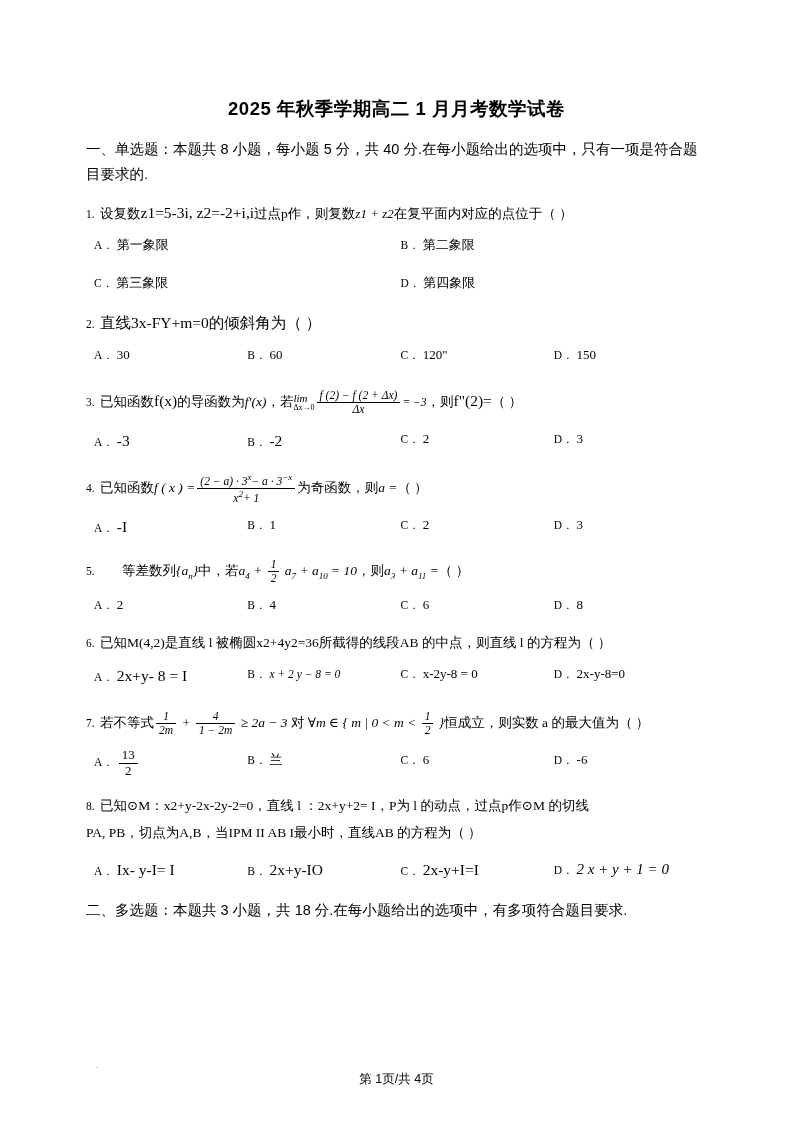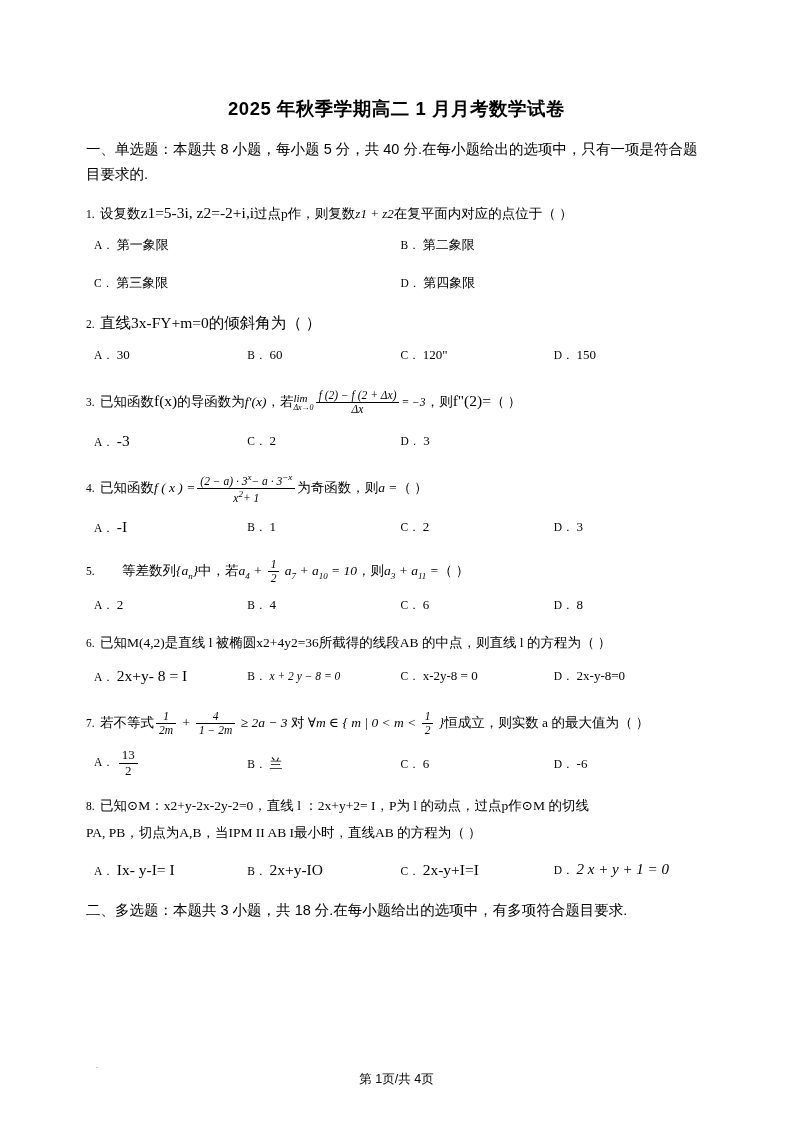--- a/index.html
+++ b/index.html
@@ -51,21 +51,21 @@
     margin: 6px 0 14px 0;
     font-size: 13px;
     line-height: 1.8;
   }
   .opts.two > div { width: 50%; }
   .opts.four > div { width: 25%; }
   .opt-letter {
     font-size: 11.5px;
     padding-right: 3px;
   }
-  .opts.indent { padding-left: 8px; align-items: center; }
+  .opts.indent { padding-left: 8px; }
   .frac {
     display: inline-block;
     vertical-align: middle;
     text-align: center;
     font-size: 11.5px;
     line-height: 1.15;
     margin: 0 2px;
   }
   .frac .num { display: block; border-bottom: 1px solid #000; padding: 0 3px; }
   .frac .den { display: block; padding: 0 3px; }
@@ -74,21 +74,21 @@
   .sup { font-size: 9px; vertical-align: super; }
   .big { font-size: 15.5px; }
   .lim {
     display: inline-block;
     vertical-align: middle;
     text-align: left;
     font-size: 11px;
     line-height: 1.1;
   }
   .lim .lm { display: block; font-style: italic; }
-  .lim .lsub { display: block; font-size: 8px; font-style: italic; }
+  .lim .lsub { display: block; font-size: 8px; }
   .footer {
     position: absolute;
     left: 0;
     right: 0;
     bottom: 34px;
     text-align: center;
     font-size: 12.5px;
     font-family: "Liberation Sans", "DejaVu Sans", sans-serif;
   }
   .tiny-mark {
@@ -134,20 +134,21 @@
     <div><span class="opt-letter">C．</span><span>120"</span></div>
     <div><span class="opt-letter">D．</span><span>150</span></div>
   </div>
 
   <div class="q" style="line-height:2.6">
     <span class="qnum">3.</span>
     <span>已知函数</span><span class="big">f(x)</span><span>的导函数为</span><span class="mono-math">f'(x)</span><span>，若</span><span class="lim"><span class="lm">lim</span><span class="lsub">Δx→0</span></span><span class="frac"><span class="num mono-math">f (2) − f (2 + Δx)</span><span class="den mono-math">Δx</span></span><span class="mono-math" style="font-size:11.5px">= −3</span><span>，则</span><span class="big">f"(2)=</span><span>（      ）</span>
   </div>
   <div class="opts four indent">
     <div><span class="opt-letter">A．</span><span class="big">-3</span></div>
+    <div><span class="opt-letter">B．</span><span class="big">-2</span></div>
     <div><span class="opt-letter">C．</span><span>2</span></div>
     <div><span class="opt-letter">D．</span><span>3</span></div>
   </div>
 
   <div class="q" style="line-height:2.8">
     <span class="qnum">4.</span>
     <span>已知函数</span><span class="mono-math">f ( x ) =</span><span class="frac"><span class="num mono-math"><span>(2 − a) · 3</span><span class="sup">x</span><span>− a · 3</span><span class="sup">−x</span></span><span class="den mono-math"><span>x</span><span class="sup">2</span><span>+ 1</span></span></span><span>为奇函数，则</span><span class="mono-math">a =</span><span>（      ）</span>
   </div>
   <div class="opts four indent">
     <div><span class="opt-letter">A．</span><span class="big">-I</span></div>

